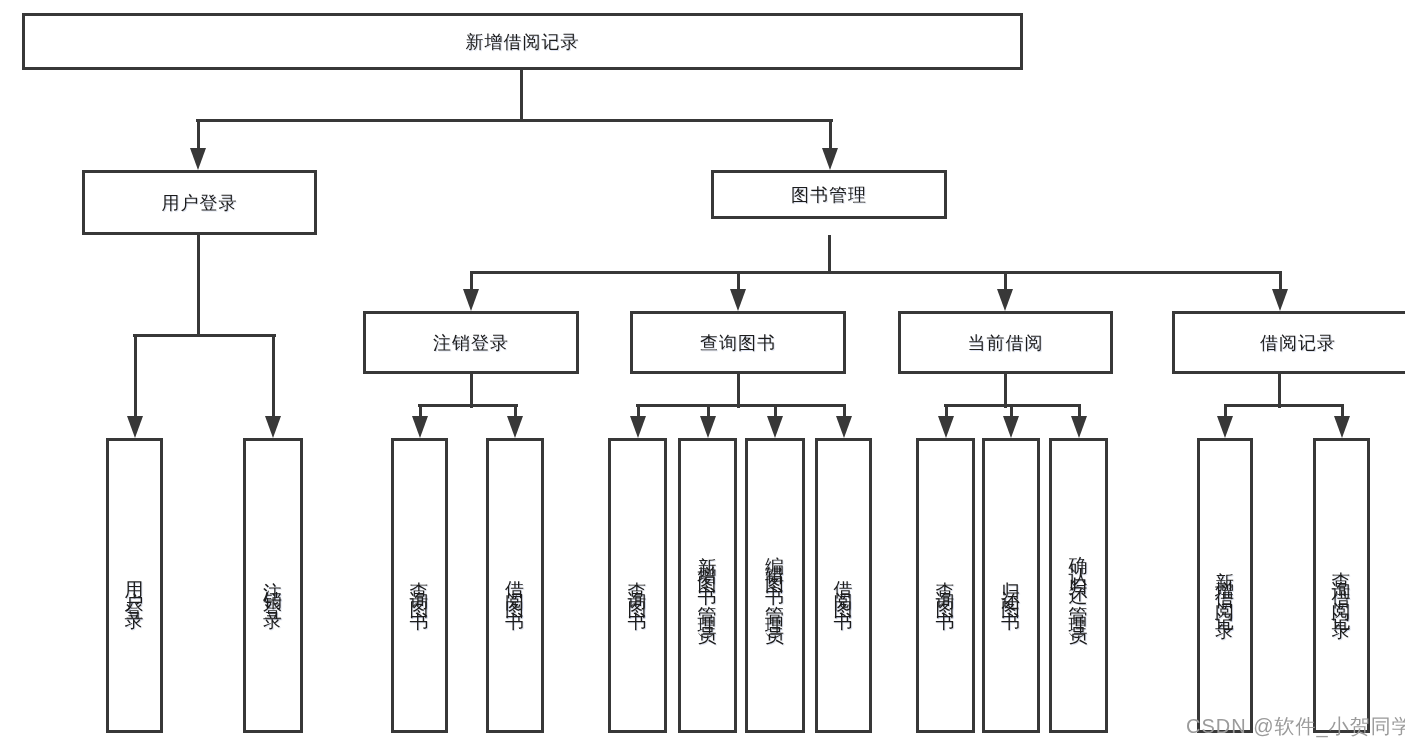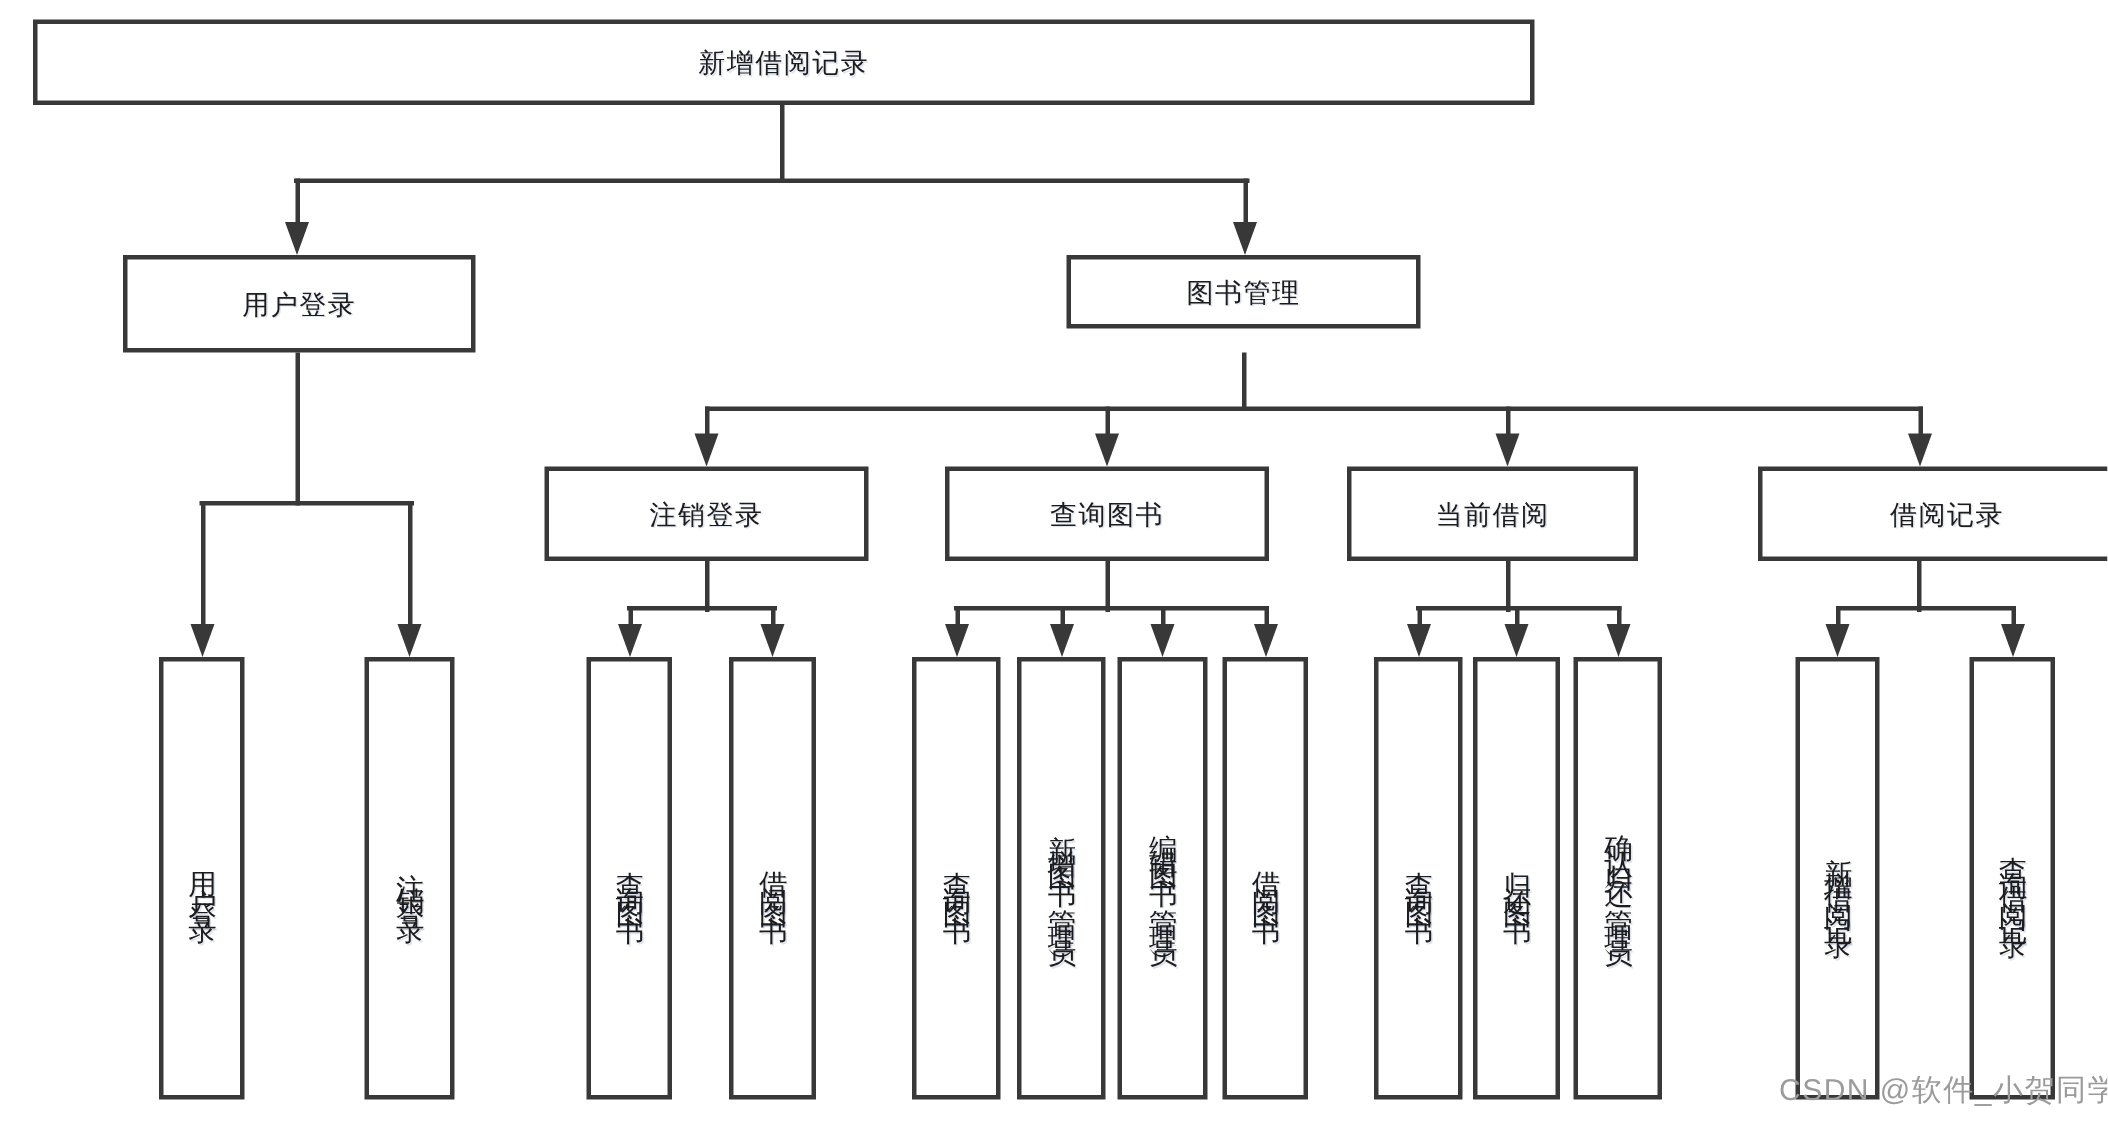--- a/index.html
+++ b/index.html
@@ -88,21 +88,21 @@
   <div class="arrow" style="left:997px;top:289px;"></div>
   <div class="vl" style="left:1279px;top:271px;height:20px;"></div>
   <div class="arrow" style="left:1272px;top:289px;"></div>
 
   <div class="node h" style="left:363px;top:311px;width:216px;height:63px;">
     <span>注销登录</span>
   </div>
   <div class="node h" style="left:630px;top:311px;width:216px;height:63px;">
     <span>查询图书</span>
   </div>
-  <div class="node h" style="left:898px;top:311px;width:194px;height:63px;">
+  <div class="node h" style="left:898px;top:311px;width:215px;height:63px;">
     <span>当前借阅</span>
   </div>
   <div class="node h" style="left:1172px;top:311px;width:252px;height:63px;">
     <span>借阅记录</span>
   </div>
 
   <div class="vl" style="left:470px;top:374px;height:34px;"></div>
   <div class="hl" style="left:418px;top:404px;width:100px;"></div>
   <div class="vl" style="left:419px;top:404px;height:14px;"></div>
   <div class="arrow" style="left:412px;top:416px;"></div>

